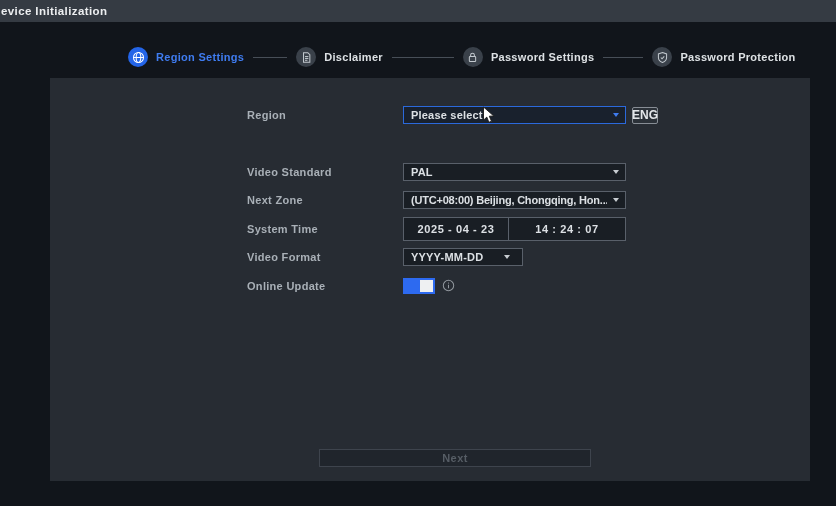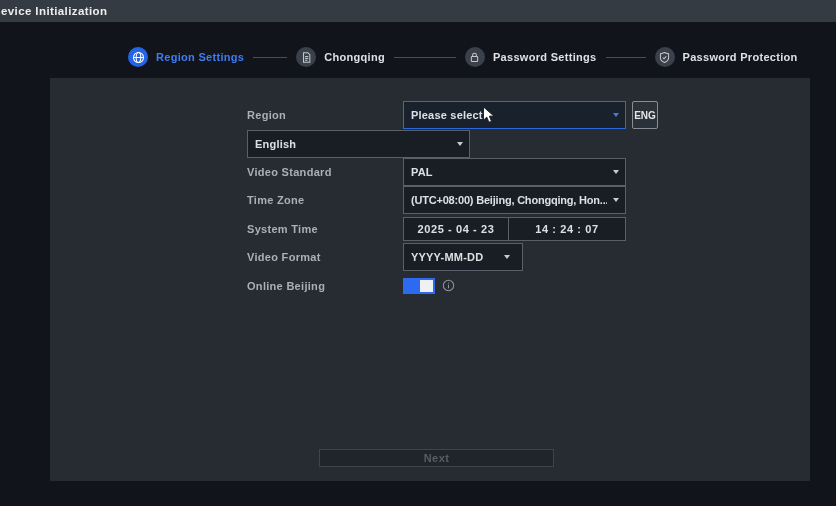--- a/index.html
+++ b/index.html
@@ -51,44 +51,44 @@
 
   
   .form { position:absolute; left:197px; top:23px; }
   .form-row { height:28.4px; display:flex; align-items:center; }
   .form-label {
     width:156px; flex:0 0 auto;
     font-size:11px; font-weight:700; color:#a9b0b7; letter-spacing:0.3px;
   }
 
   .select {
-    position:relative; width:223px; height:28px; box-sizing:border-box;
+    position:relative; width:223px; height:18px; box-sizing:border-box;
     background:#191e24; border:1px solid #59606a;
     display:flex; align-items:center; padding:0 18px 0 7px;
   }
   .select .value {
     font-size:11px; font-weight:700; color:#dce0e4; letter-spacing:0.2px;
     white-space:nowrap; overflow:hidden;
   }
   .caret {
     position:absolute; right:6px; top:50%; margin-top:-2px;
     width:0; height:0;
     border-left:3.5px solid transparent; border-right:3.5px solid transparent;
     border-top:4.5px solid #c7ccd1;
   }
   .select.focused { border-color:#2b69dc; background:#19212d; }
   .select.focused .caret { border-top-color:#3f7cf0; }
   .select.narrow { width:120px; }
   .select.narrow .caret { right:12px; }
   .tz .value { letter-spacing:-0.2px; }
 
   .lang-badge {
-    margin-left:6px; width:26px; height:28px; box-sizing:border-box;
+    margin-left:6px; width:26px; height:17px; box-sizing:border-box;
     border:1px solid #878d95; border-radius:2px; background:#2b3138;
-    color:#e3e6e9; font-size:10px; font-weight:700;
+    color:#e3e6e9; font-size:12px; font-weight:700;
     display:flex; align-items:center; justify-content:center;
   }
 
   
   .systime {
     width:223px; height:24px; box-sizing:border-box;
     background:#191e24; border:1px solid #59606a;
     display:flex; align-items:stretch;
   }
   .systime .seg {
@@ -110,21 +110,21 @@
     width:13px; height:12px; background:#eef0f2; position:absolute;
     top:1px; left:1px;
   }
   .toggle[data-state="true"] { background:#2d6af0; border-color:#2d6af0; }
   .toggle[data-state="true"] .knob { left:auto; right:1px; }
 
   .info-icon { margin-left:7px; display:flex; align-items:center; color:#90969d; }
 
   
   .next-btn {
-    position:absolute; left:269px; top:371px; width:235px; height:18px;
+    position:absolute; left:269px; top:371px; width:272px; height:18px;
     box-sizing:border-box; background:#20252c; border:1px solid #3e444d;
     color:#565d65; font-size:11px; font-weight:700; letter-spacing:0.4px;
     display:flex; align-items:center; justify-content:center;
   }
 
   
   .cursor { position:absolute; left:482px; top:106px; z-index:20; pointer-events:none; }
 
   svg { display:block; }
 </style>
@@ -152,21 +152,21 @@
 
   <div class="step" data-state="false">
     <span class="step-circle">
       <svg width="13" height="13" viewBox="0 0 14 14" fill="none" stroke="currentColor" stroke-width="1.1">
         <path d="M3.8 1.8 h4.6 L10.6 4 v8.2 h-6.8 z"></path>
         <line x1="5.4" y1="6" x2="9" y2="6"></line>
         <line x1="5.4" y1="8" x2="9" y2="8"></line>
         <line x1="5.4" y1="10" x2="8" y2="10"></line>
       </svg>
     </span>
-    <span class="step-label">Chongqing</span>
+    <span class="step-label">Disclaimer</span>
   </div>
 
   <div class="connector c2"></div>
 
   <div class="step" data-state="false">
     <span class="step-circle">
       <svg width="13" height="13" viewBox="0 0 14 14" fill="none" stroke="currentColor" stroke-width="1.1">
         <rect x="3.6" y="6" width="6.8" height="5.4" rx="0.8"></rect>
         <path d="M5 6 V4.4 a2 2 0 0 1 4 0 V6"></path>
       </svg>
@@ -194,36 +194,32 @@
     <div class="form-row">
       <span class="form-label">Region</span>
       <div class="select focused">
         <span class="value">Please select</span>
         <span class="caret"></span>
       </div>
       <span class="lang-badge">ENG</span>
     </div>
 
     <div class="form-row">
-      <div class="select">
-        <span class="value">English</span>
-        <span class="caret"></span>
-      </div>
     </div>
 
     <div class="form-row">
       <span class="form-label">Video Standard</span>
       <div class="select">
         <span class="value">PAL</span>
         <span class="caret"></span>
       </div>
     </div>
 
     <div class="form-row">
-      <span class="form-label">Time Zone</span>
+      <span class="form-label">Next Zone</span>
       <div class="select tz">
         <span class="value">(UTC+08:00) Beijing, Chongqing, Hon...</span>
         <span class="caret"></span>
       </div>
     </div>
 
     <div class="form-row">
       <span class="form-label">System Time</span>
       <div class="systime">
         <span class="seg date">2025 - 04 - 23</span>
@@ -235,21 +231,21 @@
     <div class="form-row">
       <span class="form-label">Video Format</span>
       <div class="select narrow">
         <span class="value">YYYY-MM-DD</span>
         <span class="caret"></span>
       </div>
     </div>
 
 
     <div class="form-row">
-      <span class="form-label">Online Beijing</span>
+      <span class="form-label">Online Update</span>
       <span class="toggle" data-state="true">
         <span class="knob"></span>
       </span>
       <span class="info-icon">
         <svg width="13" height="13" viewBox="0 0 14 14" fill="none" stroke="currentColor" stroke-width="1.1">
           <circle cx="7" cy="7" r="5.6"></circle>
           <line x1="7" y1="6.2" x2="7" y2="10"></line>
           <line x1="7" y1="3.9" x2="7" y2="4.9"></line>
         </svg>
       </span>

